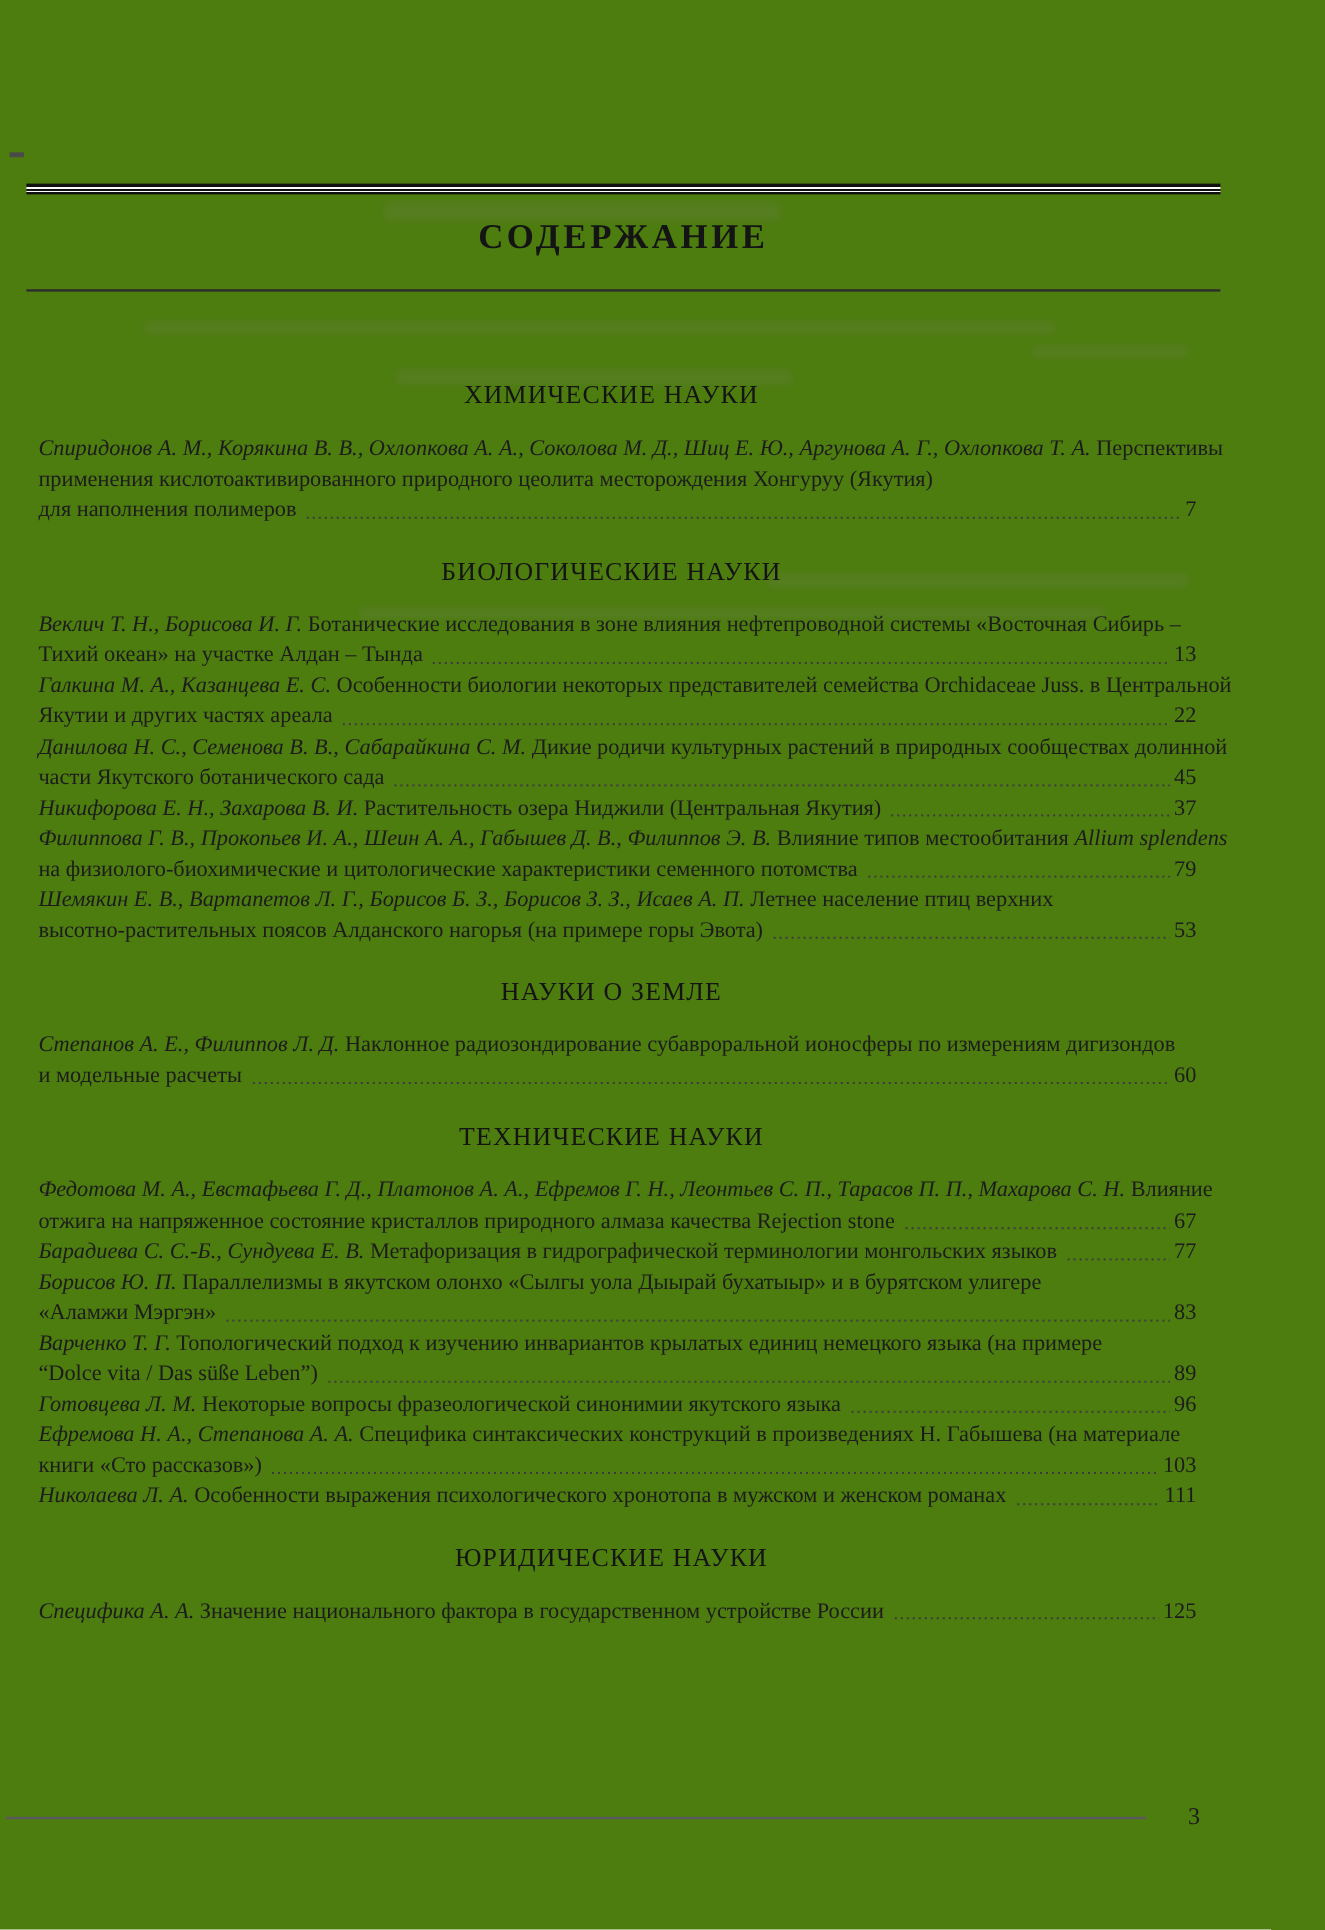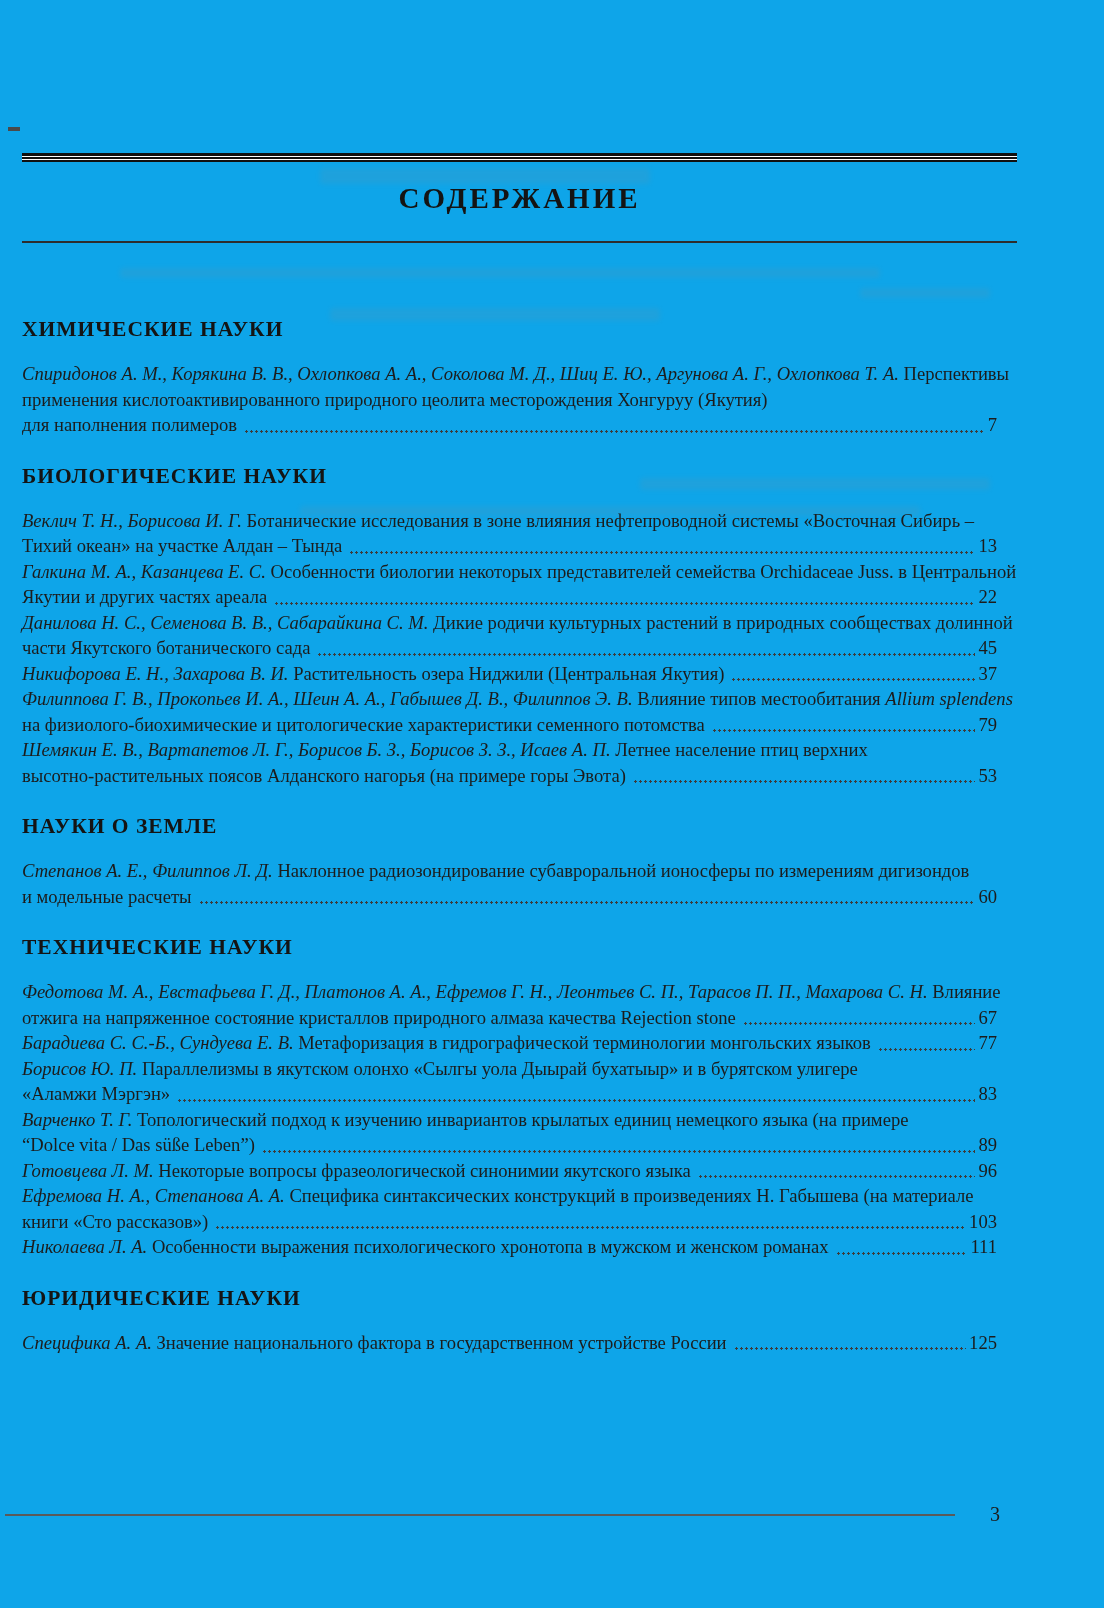--- a/index.html
+++ b/index.html
@@ -4,21 +4,21 @@
 <style>
   html, body {
     margin: 0;
     padding: 0;
     background: #e8e8e8;
   }
   .page {
     position: relative;
     width: 1104px;
     height: 1608px;
-    background: #0ea5e9;
+    background: #4d7c0f;
     overflow: hidden;
     font-family: "Liberation Serif", "DejaVu Serif", serif;
     color: #1c1c1c;
   }
   .margin-dash {
     position: absolute;
     left: 8px;
     top: 127px;
     width: 12px;
     height: 4px;
@@ -56,37 +56,38 @@
     background: #2d2d2d;
   }
   .toc {
     padding-right: 20px; 
   }
   .toc-section:first-child .section-heading {
     margin-top: 74px;
   }
   .section-heading {
     margin: 26px 0 19px 0;
+    text-align: center;
     font-size: 21.5px;
-    font-weight: bold;
+    font-weight: normal;
     letter-spacing: 1px;
     color: #141414;
   }
   .entry { margin: 0; }
   .line {
     min-height: 25.5px;
     line-height: 25.5px;
     font-size: 18.6px;
   }
   .line.last {
     display: flex;
     align-items: baseline;
     text-align: right;
   }
-  .line-text { white-space: nowrap; }
+  .line-text { white-space: nowrap; margin-left: 10px; }
   .authors { font-style: italic; }
   .leader {
     flex: 1 1 auto;
     align-self: flex-end;
     height: 5px;
     margin: 0 3px 4px 7px;
     background-image: radial-gradient(circle, #3c3c3c 1.05px, transparent 1.3px);
     background-size: 5px 5px;
     background-repeat: repeat-x;
     background-position: left bottom;

